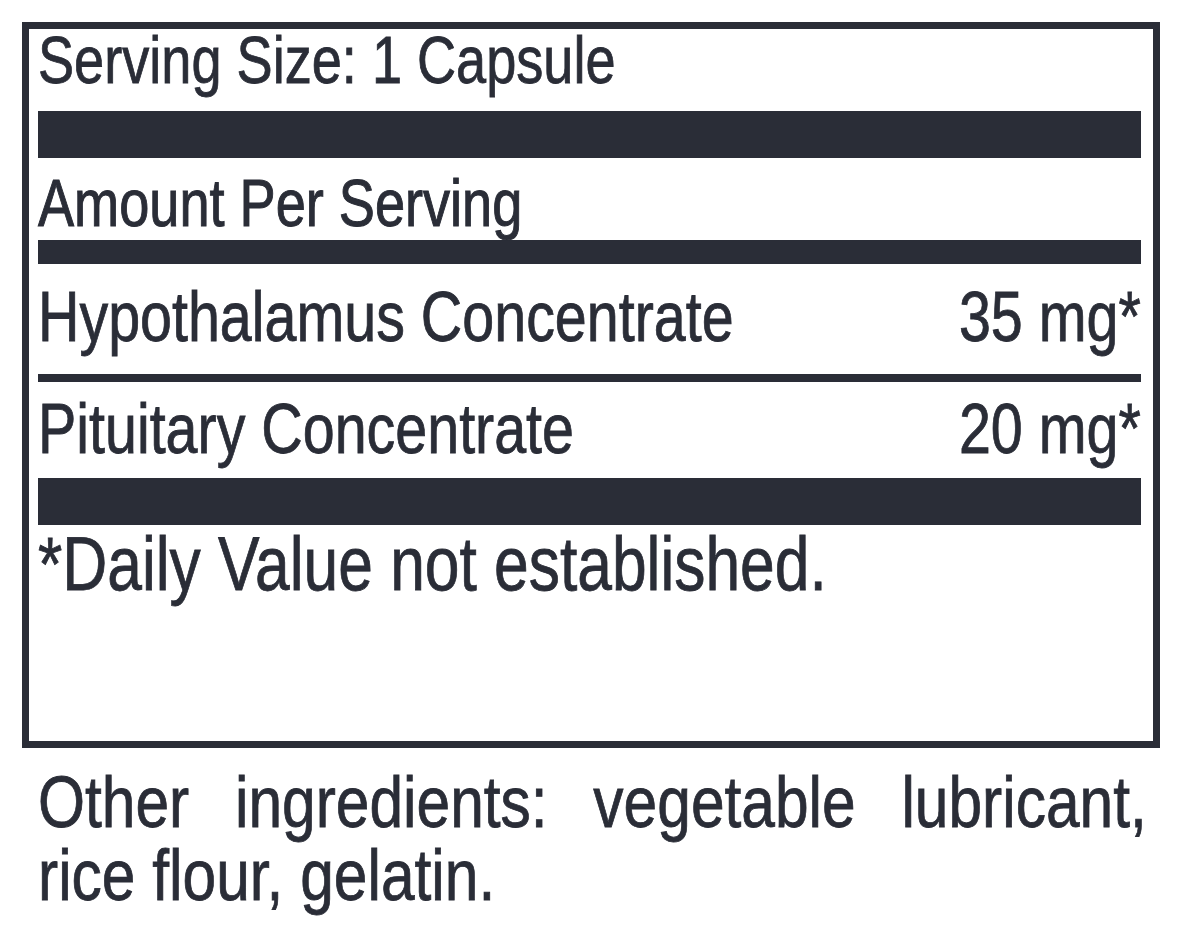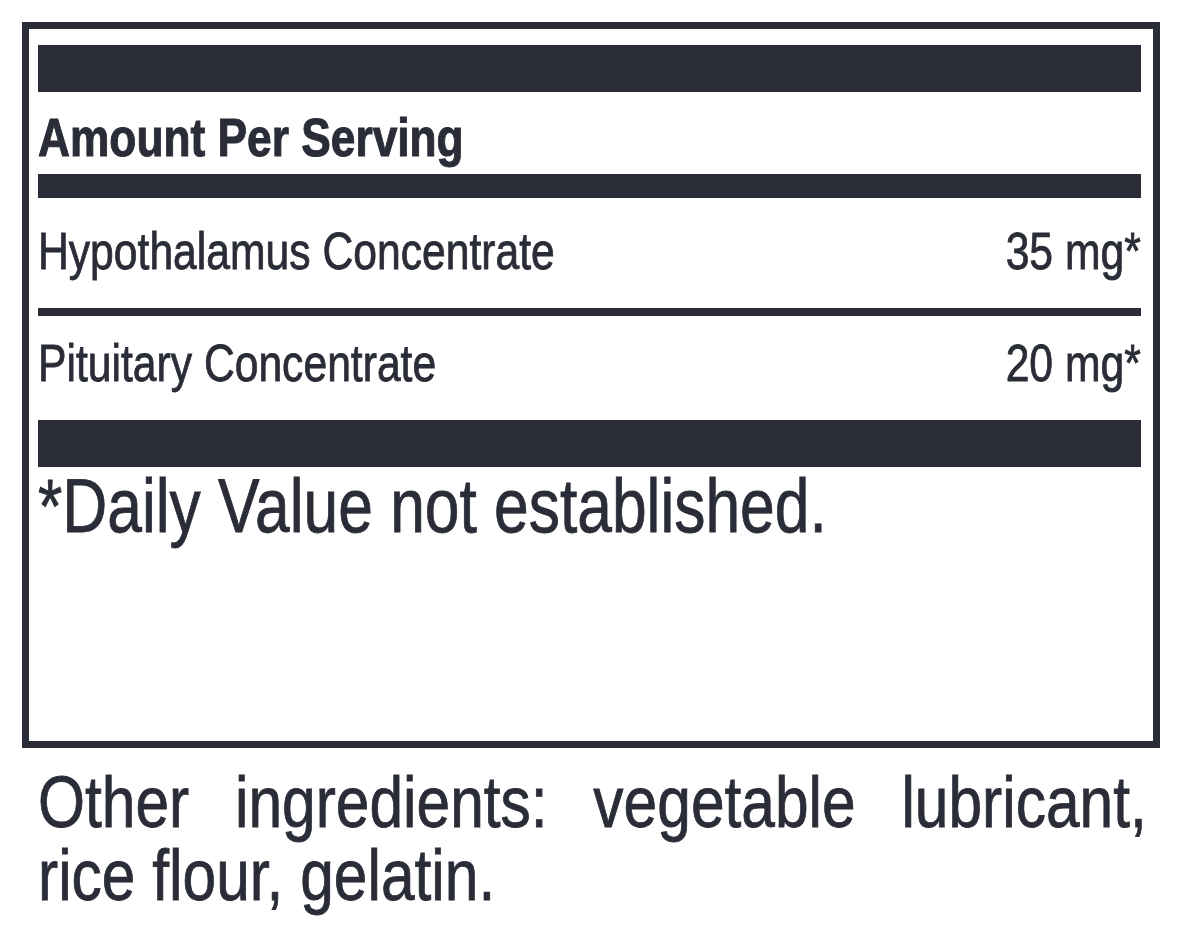--- a/index.html
+++ b/index.html
@@ -63,34 +63,34 @@
 
   .bar { background: var(--ink); }
   .bar-1 { margin-top: 16px; height: 47px; }
   .bar-2 { margin-top: 2px;  height: 24px; }
   .bar-3 { height: 47px; }
 
   .header-line {
     margin-top: 10px;
     height: 70px;
     line-height: 70px;
-    font-size: 54px;
-    font-weight: bold;
+    font-size: 66px;
+    font-weight: normal;
   }
   .header-line .cond { -webkit-text-stroke: 1px var(--ink); }
 
   .row {
     display: flex;
     justify-content: space-between;
     align-items: baseline;
-    font-size: 52px;
+    font-size: 70px;
     line-height: 74px;
   }
   .row-1 { padding: 16px 0 20px; }
-  .row-2 { padding: 10px 0 20px; }
+  .row-2 { padding: 10px 0 12px; }
 
   .rule { height: 8px; background: var(--ink); }
 
   .footnote-line {
     margin-top: 4px;
     height: 72px;
     line-height: 70px;
     font-size: 76px;
   }
 
@@ -111,20 +111,23 @@
   .other-line-left { text-align: left; }
 </style>
 </head>
 <body>
 
 <div>
 
   <div class="facts-box">
 
 
+    <div class="serving-line">
+      <span class="cond">Serving Size: 1 Capsule</span>
+    </div>
 
     <div class="bar bar-1"></div>
 
     <div class="header-line">
       <span class="cond">Amount Per Serving</span>
     </div>
 
     <div class="bar bar-2"></div>
 
     <div class="row row-1">

